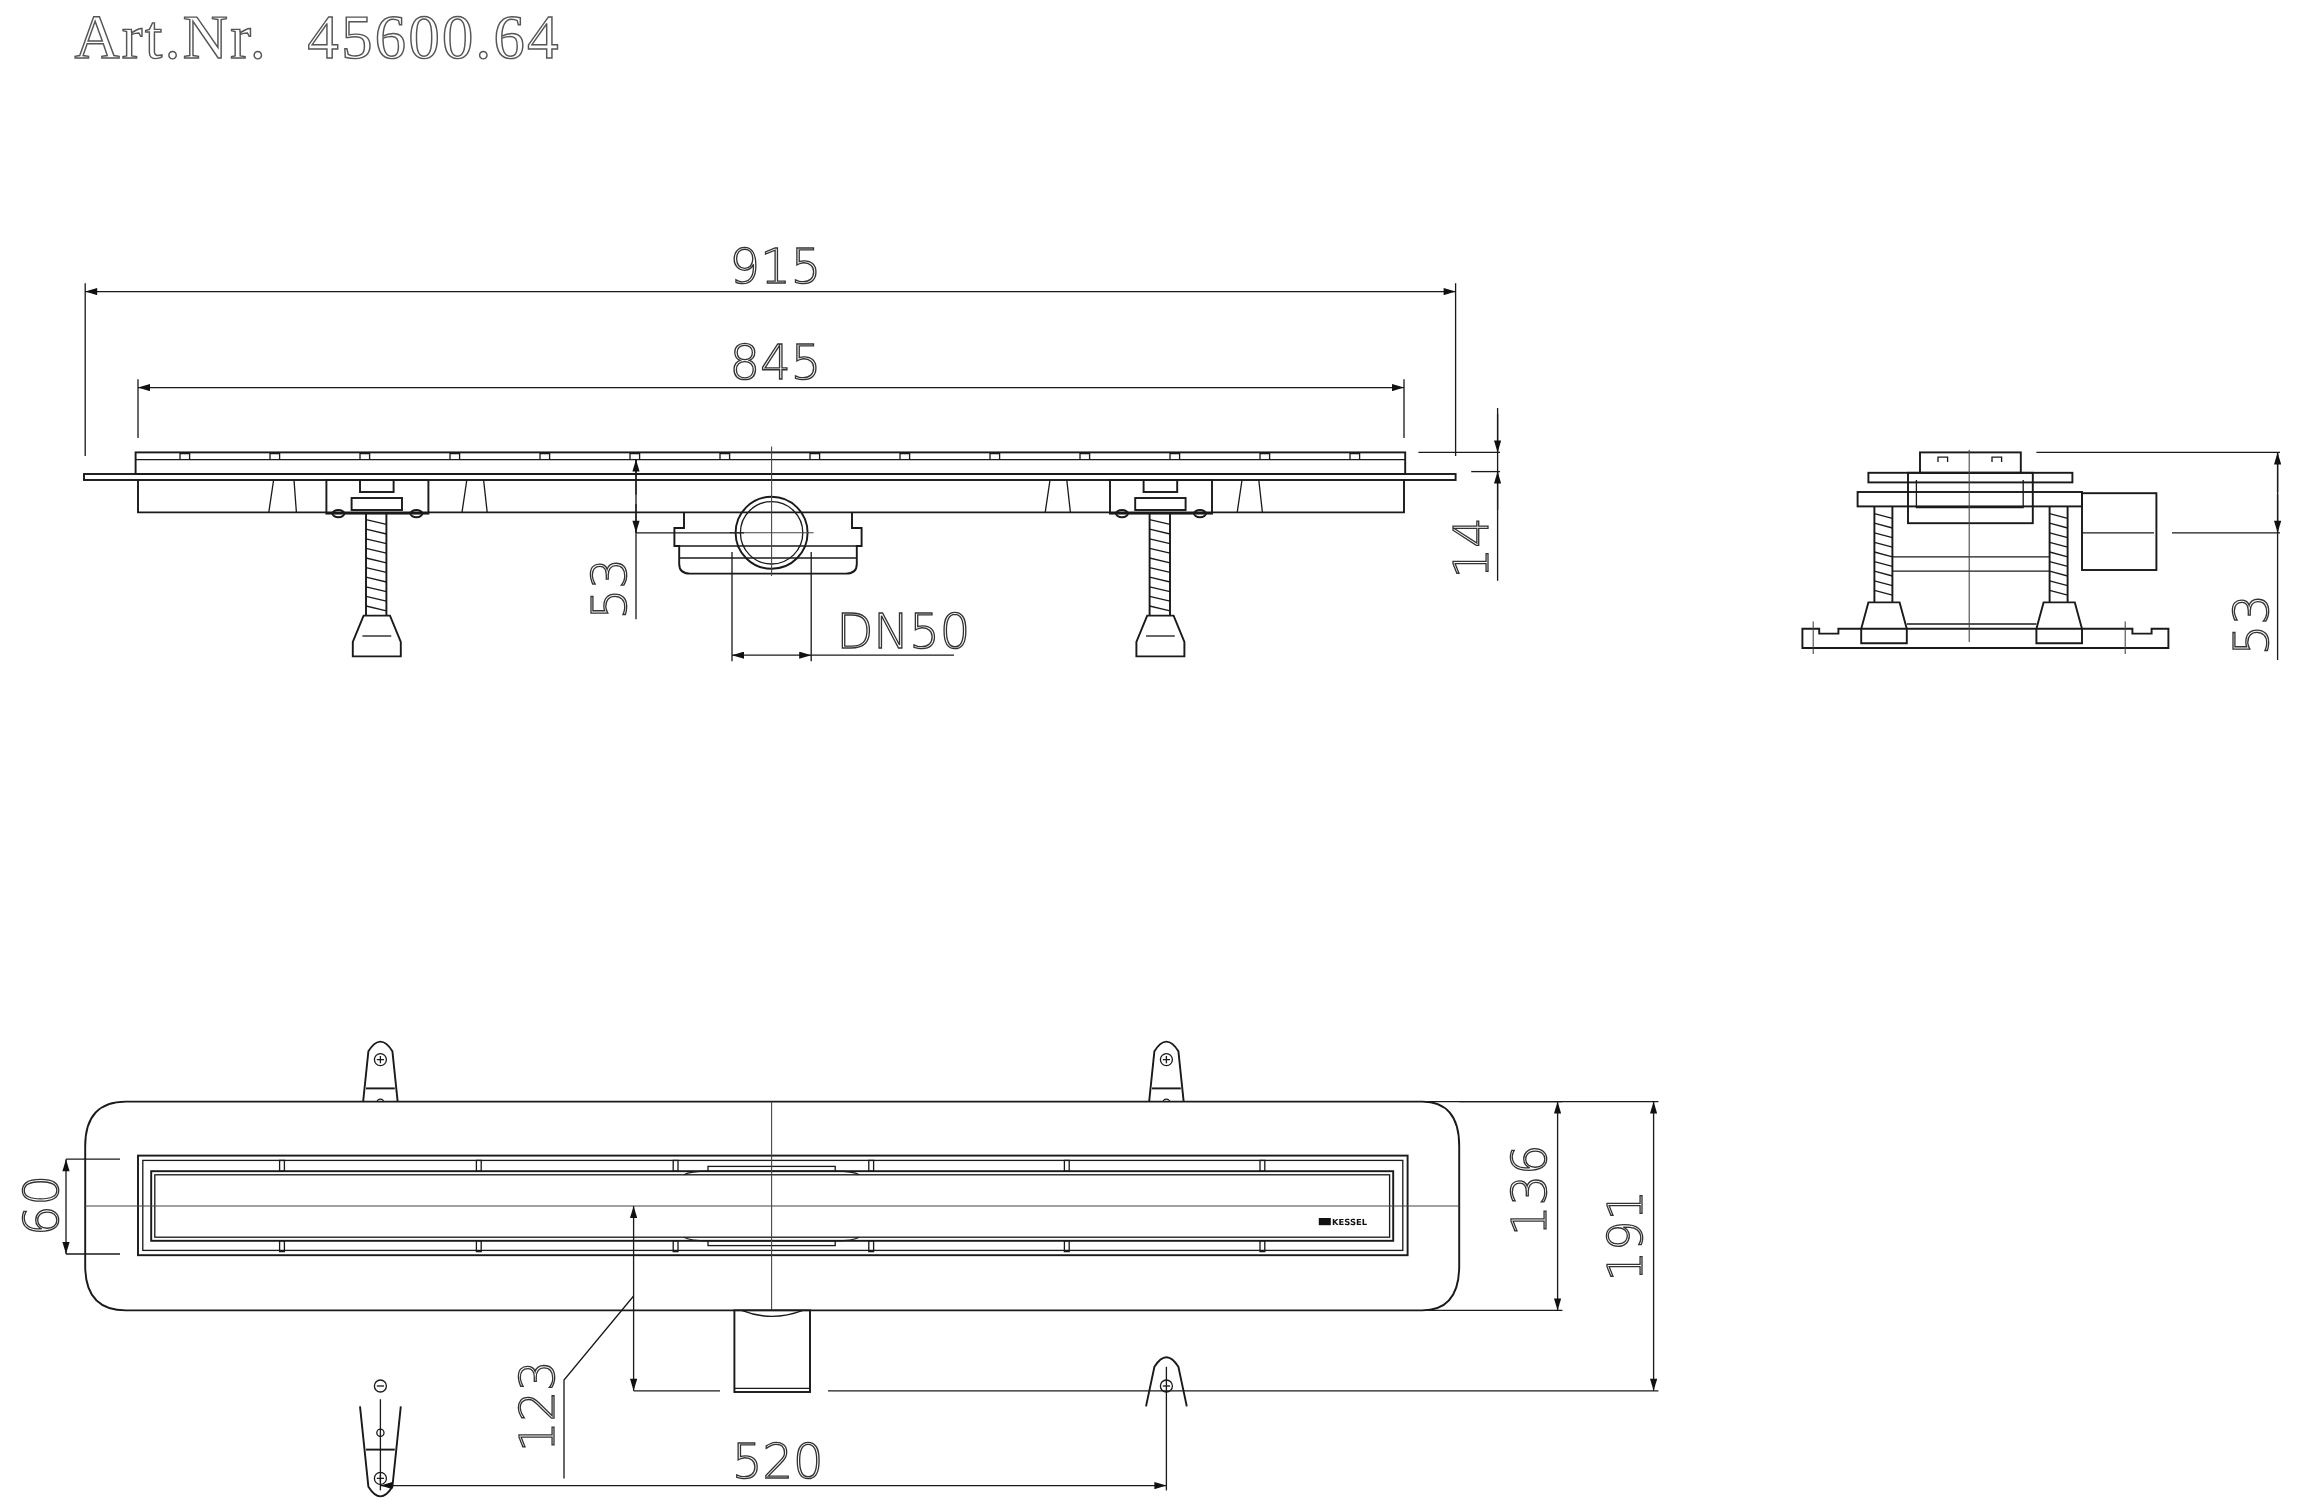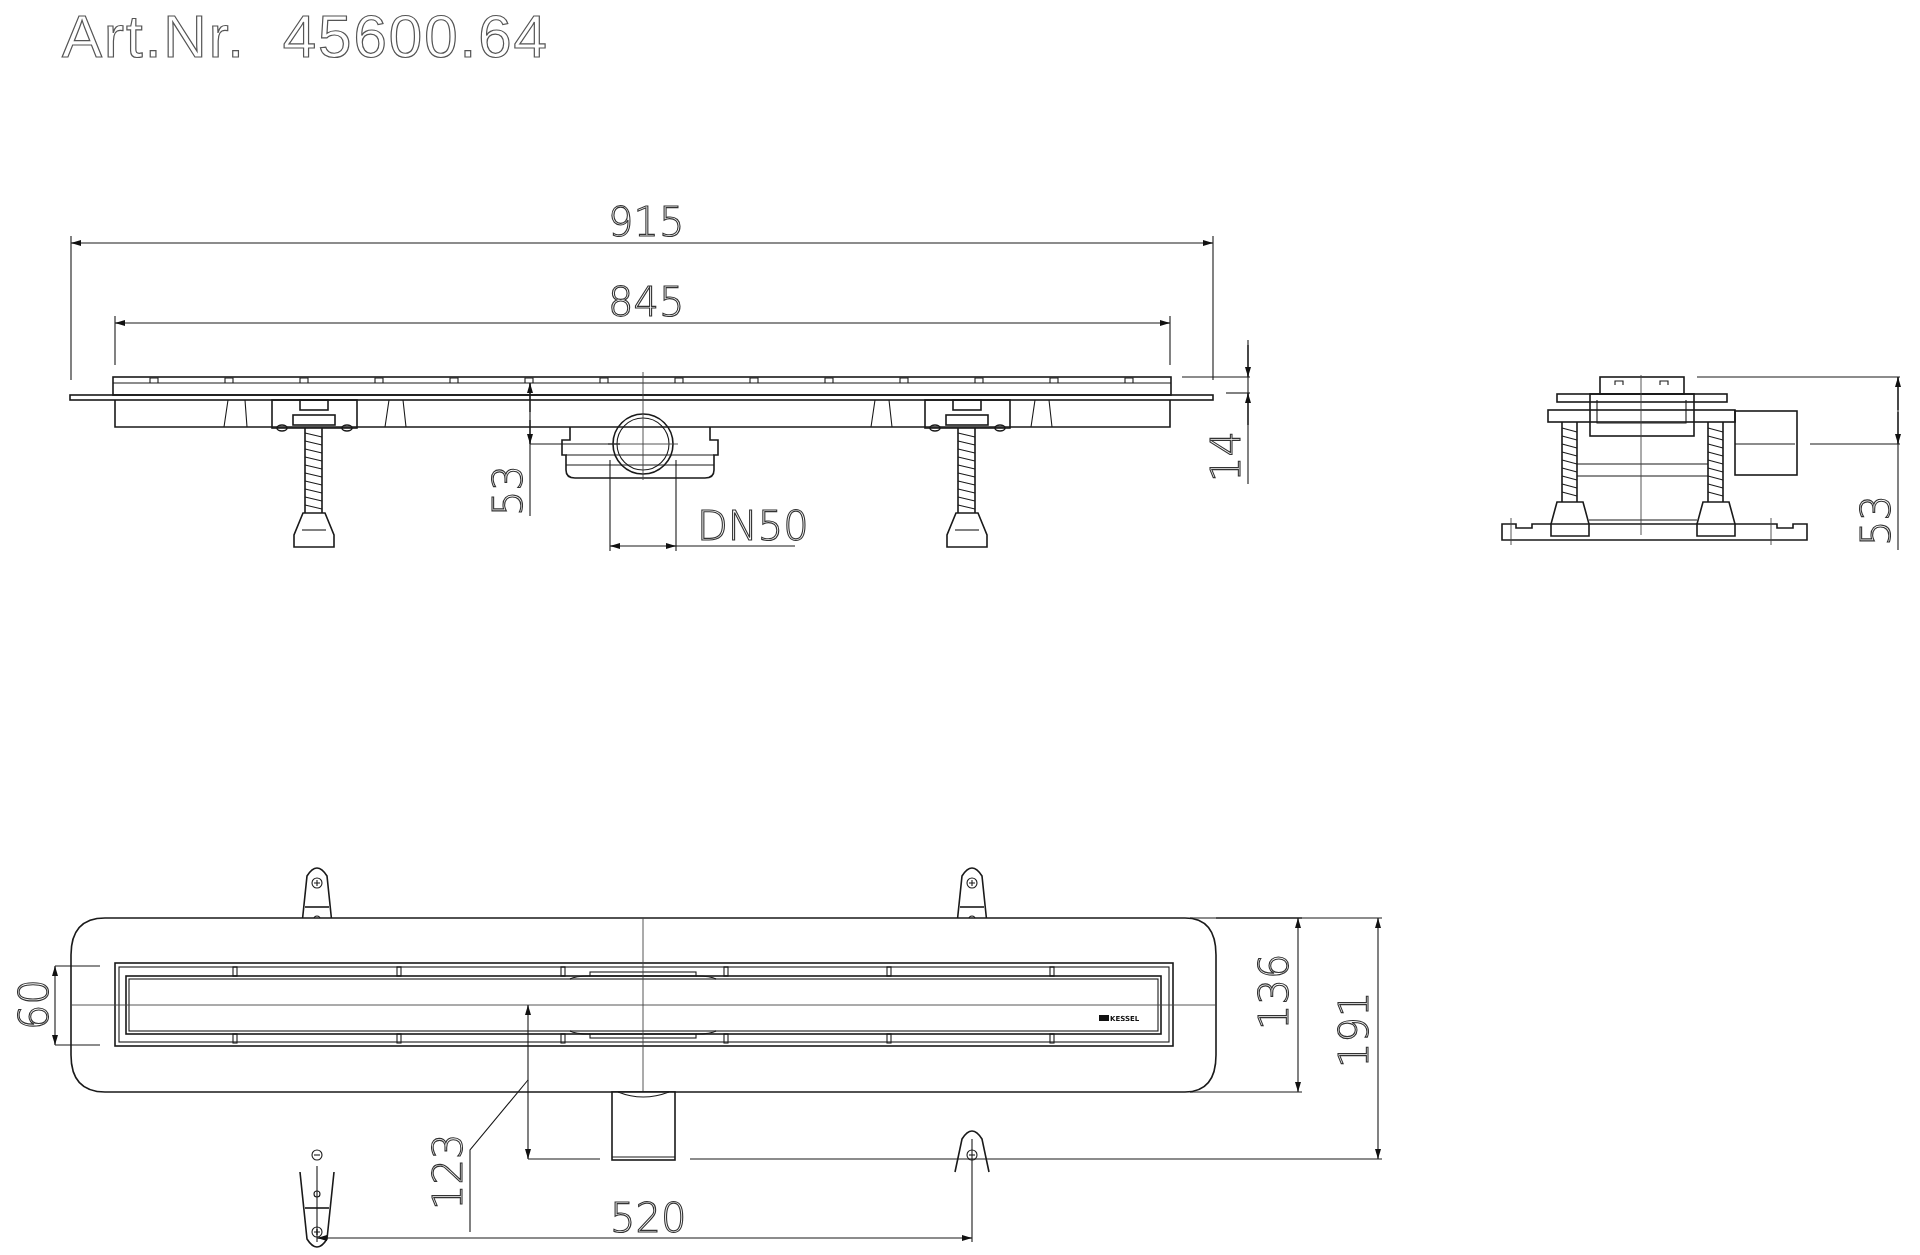--- a/index.html
+++ b/index.html
@@ -4,21 +4,21 @@
 <style>
   html,body{margin:0;padding:0;background:#ffffff;}
   body{width:1920px;height:1255px;position:relative;overflow:hidden;font-family:"DejaVu Sans",sans-serif;}
   #drawing{position:absolute;left:0;top:0;width:1920px;height:1255px;}
   .ln{stroke:#1a1a1a;stroke-width:1.6;fill:none;}
   .thin{stroke:#1a1a1a;stroke-width:1.1;fill:none;}
   .hair{stroke:#444;stroke-width:0.9;fill:none;}
   .fillw{fill:#fff;stroke:#1a1a1a;stroke-width:1.6;}
   .arrow{fill:#111;}
   .dimtxt{font-family:"DejaVu Sans",sans-serif;font-weight:200;fill:#fff;stroke:#333;stroke-width:1.1;}
-  .title{position:absolute;left:62px;top:2px;font-family:Liberation Sans, sans-serif;font-size:60px;font-weight:200;letter-spacing:2px;color:#fff;-webkit-text-stroke:1.2px #555;white-space:pre;}
+  .title{position:absolute;left:62px;top:2px;font-family:Liberation Serif, serif;font-size:52px;font-weight:200;letter-spacing:2px;color:#fff;-webkit-text-stroke:1.2px #555;white-space:pre;}
   .title span{margin-right:18px;}
 </style>
 </head>
 <body>
 
 <div class="title"><span>Art.Nr.</span> <span>45600.64</span></div>
 
 <svg id="drawing" viewBox="0 0 1920 1255" xmlns="http://www.w3.org/2000/svg">
   <defs>
     <marker id="ar" viewBox="0 0 10 6" refX="10" refY="3" markerWidth="14" markerHeight="6" orient="auto-start-reverse" markerUnits="userSpaceOnUse">

